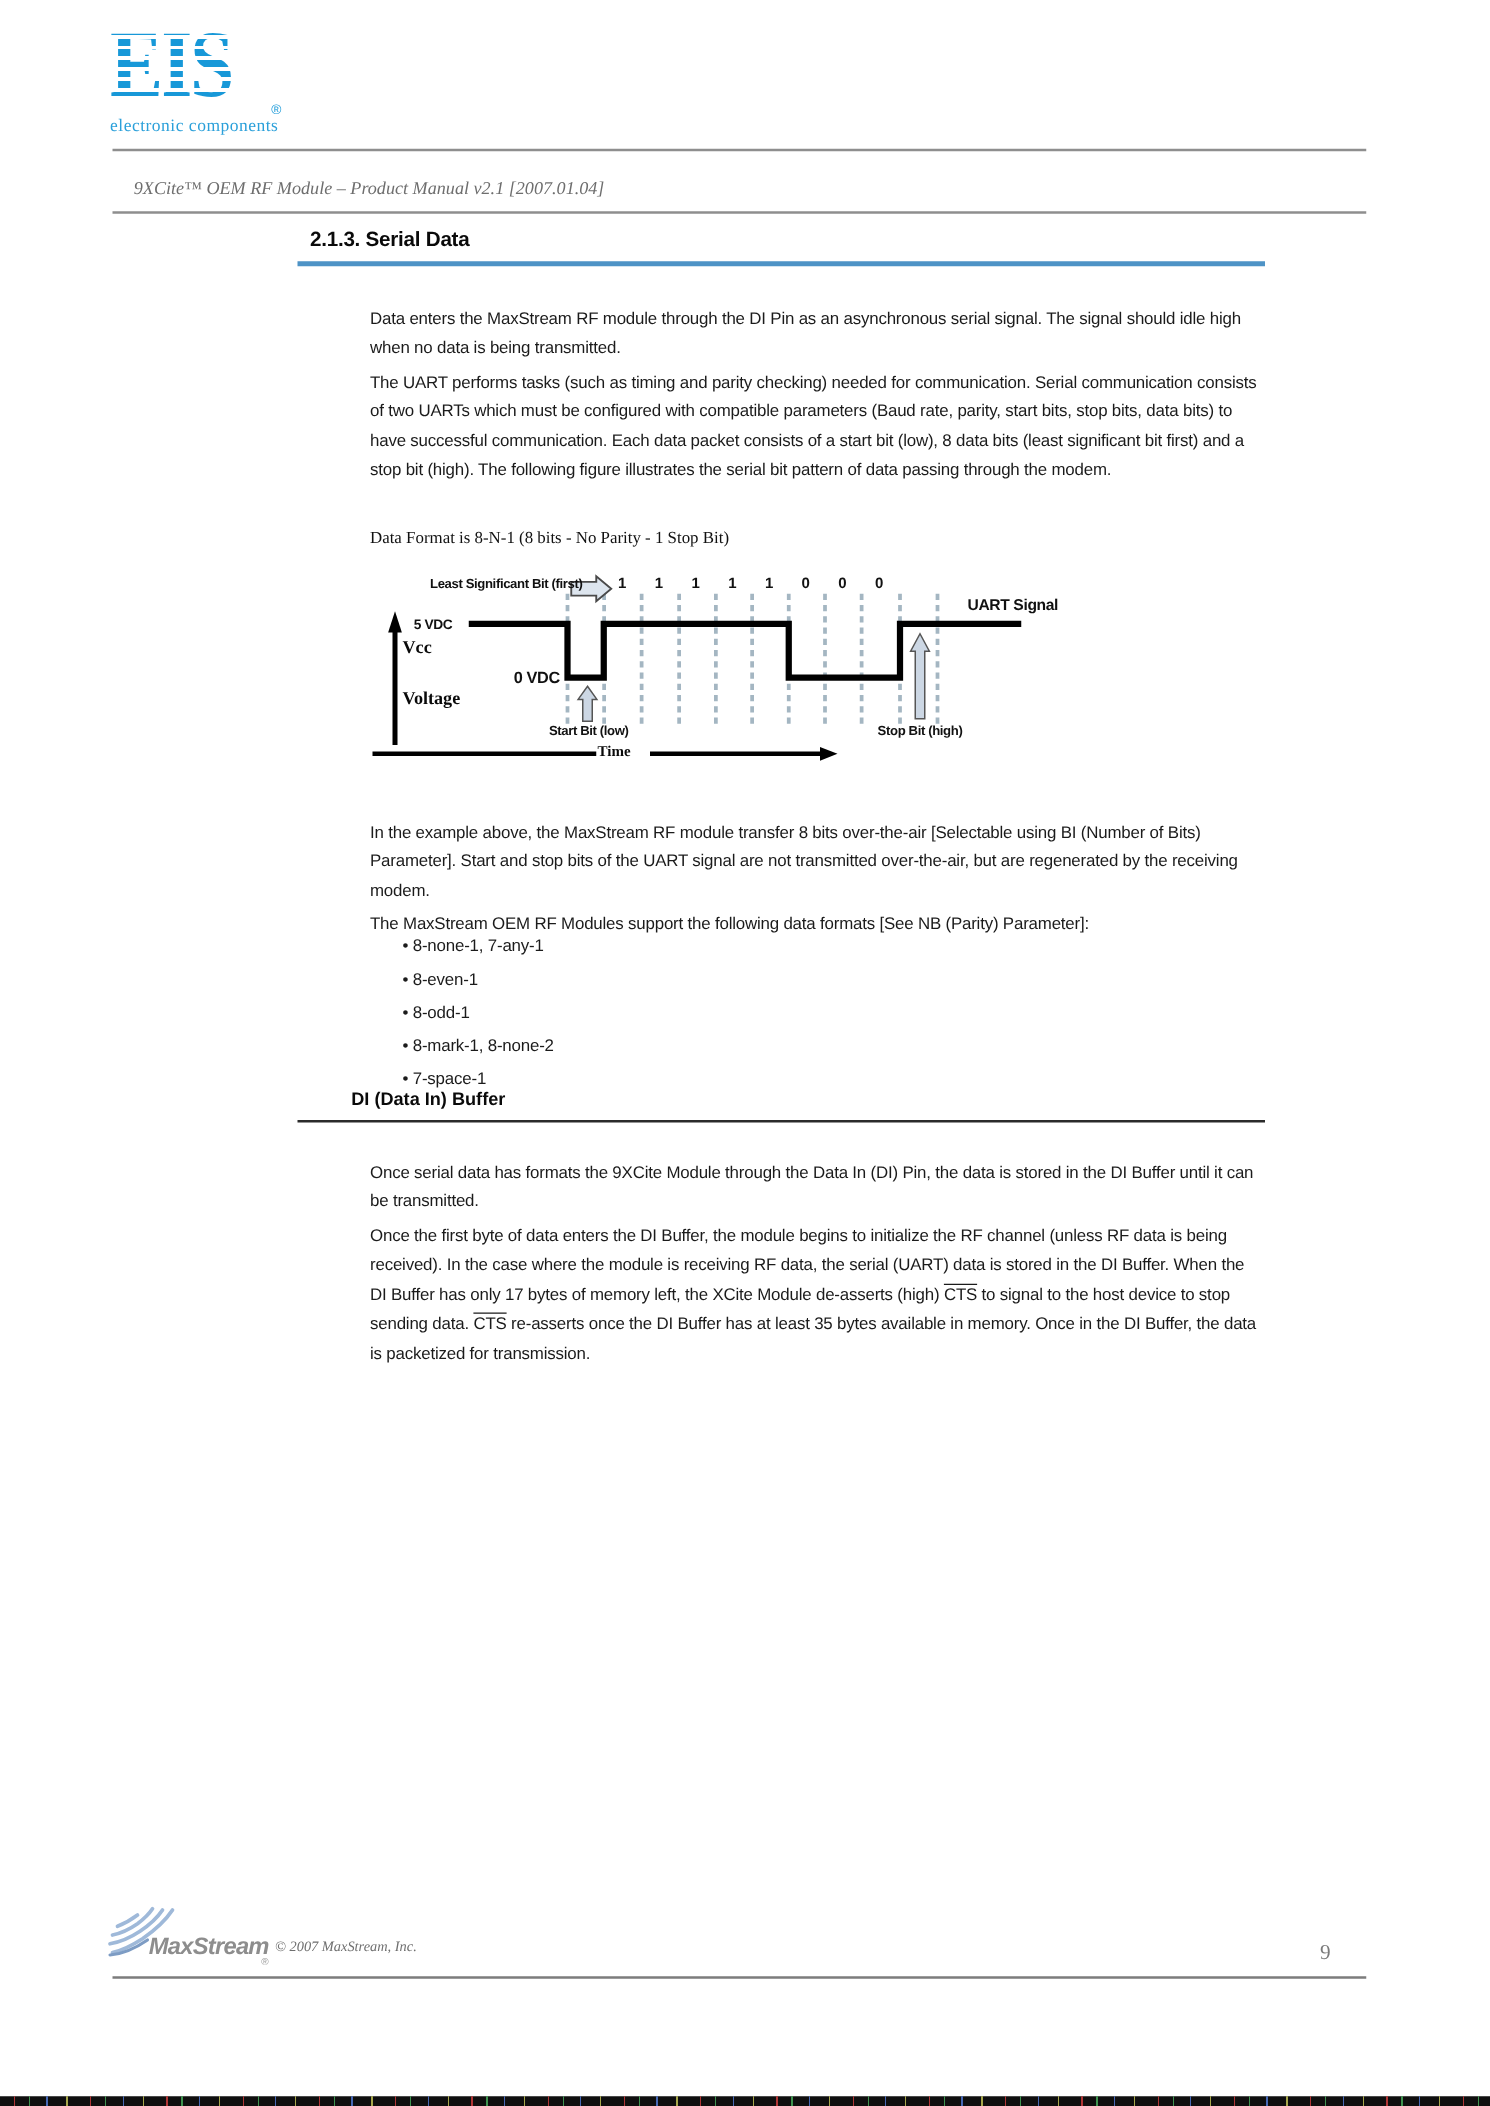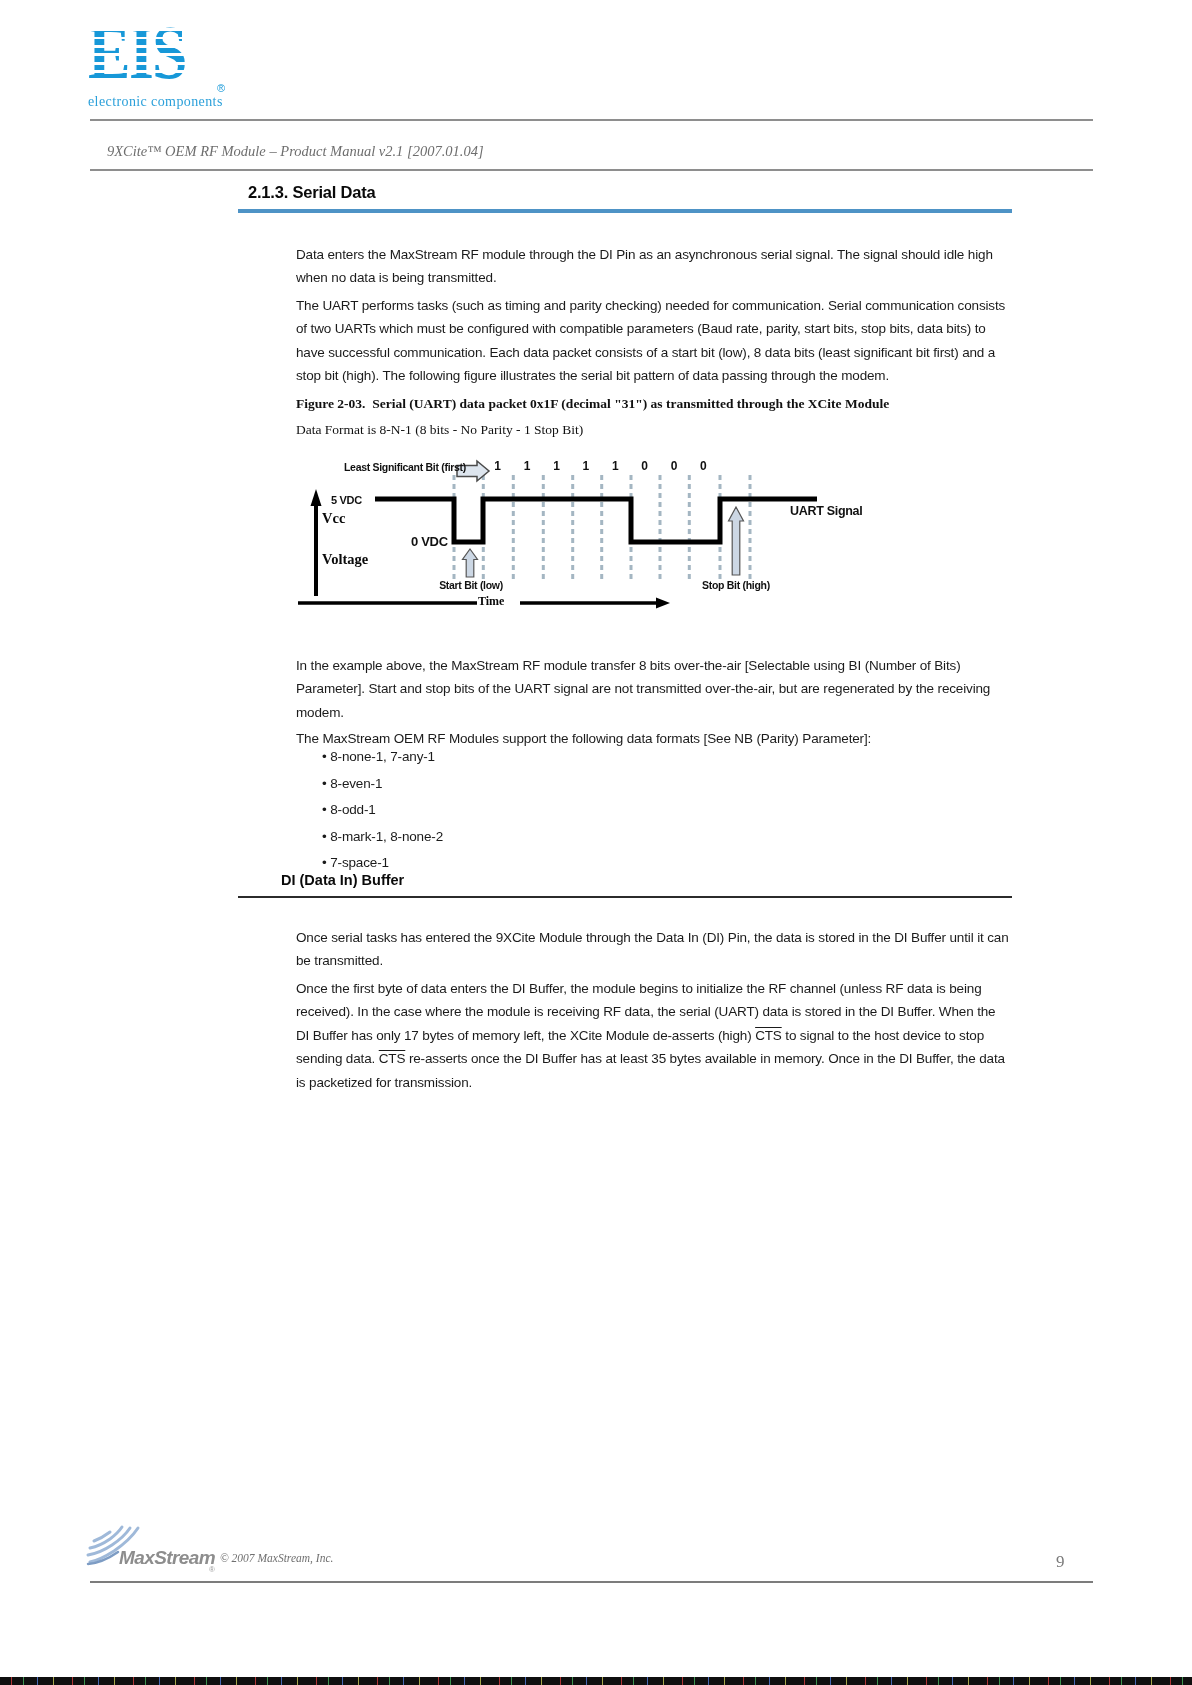--- a/index.html
+++ b/index.html
@@ -45,21 +45,21 @@
   .rule-di{position:absolute;left:238px;top:896px;width:774px;height:2px;background:#2b2b2b;}
   .ovl{text-decoration:overline;text-decoration-thickness:1.2px;margin-top:39px;}
 
   
   .figure{position:absolute;left:280px;top:458px;width:580px;height:162px;}
   .figure svg{position:absolute;left:0;top:0;}
   .dlabel{position:absolute;font-weight:bold;color:#111;letter-spacing:-.3px;font-size:10.5px;white-space:nowrap;}
   .lsb{left:36px;top:3px;padding-left:28px;}
   .bits-row{position:absolute;left:203px;top:1px;display:flex;}
   .bit{width:29.4px;text-align:center;font-size:12px;font-weight:bold;color:#111;}
-  .uart{left:510px;top:19px;font-size:12.5px;margin-top:27px;}
+  .uart{left:494px;top:19px;font-size:12.5px;}
   .v5{left:51px;top:36px;font-size:11px;}
   .v0{left:131px;top:76px;font-size:13px;}
   .serifb{position:absolute;font-family:"Liberation Serif",serif;font-weight:bold;color:#0a0a0a;font-size:14.5px;}
   .vcc{left:42px;top:52px;}
   .voltage{left:42px;top:93px;}
   .startlbl{left:150px;top:121px;width:82px;text-align:center;}
   .stoplbl{left:415px;top:121px;width:82px;text-align:center;}
   .timelbl{left:198px;top:136px;width:40px;text-align:left;font-size:12px;}
 
   
@@ -94,21 +94,20 @@
   <div class="hr rule-top1"></div>
   <div class="doc-title">9XCite™ OEM RF Module – Product Manual v2.1 [2007.01.04]</div>
   <div class="hr rule-top2"></div>
 
   <div class="sec-heading">2.1.3. Serial Data</div>
   <div class="rule-blue"></div>
 
   <p class="body-p p1">Data enters the MaxStream RF module through the DI Pin as an asynchronous serial signal. The signal should idle high when no data is being transmitted.</p>
   <p class="body-p p2">The UART performs tasks (such as timing and parity checking) needed for communication. Serial communication consists of two UARTs which must be configured with compatible parameters (Baud rate, parity, start bits, stop bits, data bits) to have successful communication. Each data packet consists of a start bit (low), 8 data bits (least significant bit first) and a stop bit (high). The following figure illustrates the serial bit pattern of data passing through the modem.</p>
 
-  <div class="fig-caption">Figure 2-03.  Serial (UART) data packet 0x1F (decimal "31") as transmitted through the XCite Module</div>
   <div class="fig-subcaption">Data Format is 8-N-1 (8 bits - No Parity - 1 Stop Bit)</div>
 
   <div class="figure">
     <svg width="580" height="162" viewBox="0 0 580 162">
 
       <g stroke="#a4b6c2" stroke-width="3" stroke-dasharray="5 4">
         <line x1="174" y1="17" x2="174" y2="122"></line>
           <line x1="203.3" y1="17" x2="203.3" y2="122"></line>
         <line x1="233.3" y1="17" x2="233.3" y2="122"></line>
           <line x1="263.3" y1="17" x2="263.3" y2="122"></line>
@@ -165,21 +164,21 @@
       <div class="bullet-item">8-none-1, 7-any-1</div>
       <div class="bullet-item">8-even-1</div>
       <div class="bullet-item">8-odd-1</div>
       <div class="bullet-item">8-mark-1, 8-none-2</div>
       <div class="bullet-item">7-space-1</div>
     </div>
 
   <div class="di-heading">DI (Data In) Buffer</div>
   <div class="rule-di"></div>
 
-  <p class="body-p p5">Once serial tasks has entered the 9XCite Module through the Data In (DI) Pin, the data is stored in the DI Buffer until it can be transmitted.</p>
+  <p class="body-p p5">Once serial data has formats the 9XCite Module through the Data In (DI) Pin, the data is stored in the DI Buffer until it can be transmitted.</p>
   <p class="body-p p6">Once the first byte of data enters the DI Buffer, the module begins to initialize the RF channel (unless RF data is being received). In the case where the module is receiving RF data, the serial (UART) data is stored in the DI Buffer. When the DI Buffer has only 17 bytes of memory left, the XCite Module de-asserts (high) <span class="ovl">CTS</span> to signal to the host device to stop sending data. <span class="ovl">CTS</span> re-asserts once the DI Buffer has at least 35 bytes available in memory. Once in the DI Buffer, the data is packetized for transmission.</p>
 
   <div class="footer-logo">
     <svg width="60" height="42" viewBox="0 0 60 42">
       <g fill="none" stroke="#9fb9d9" stroke-width="3" stroke-linecap="round">
         <path d="M4,38 Q14,36 28,27 Q44,16 52,4"></path>
         <path d="M2,31 Q14,29 26,21 Q38,13 44,4"></path>
         <path d="M4,24 Q14,22 24,15 Q32,9 36,3"></path>
         <path d="M8,17 Q16,14 24,8"></path>
       </g>

